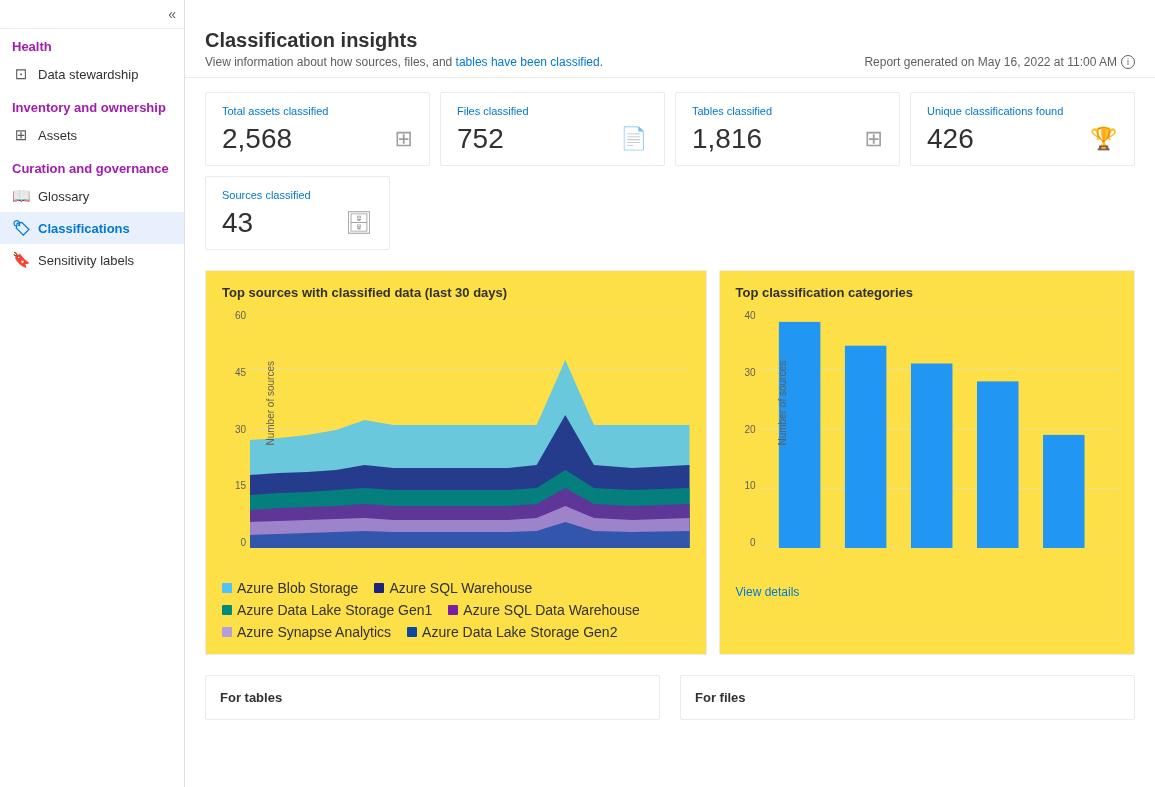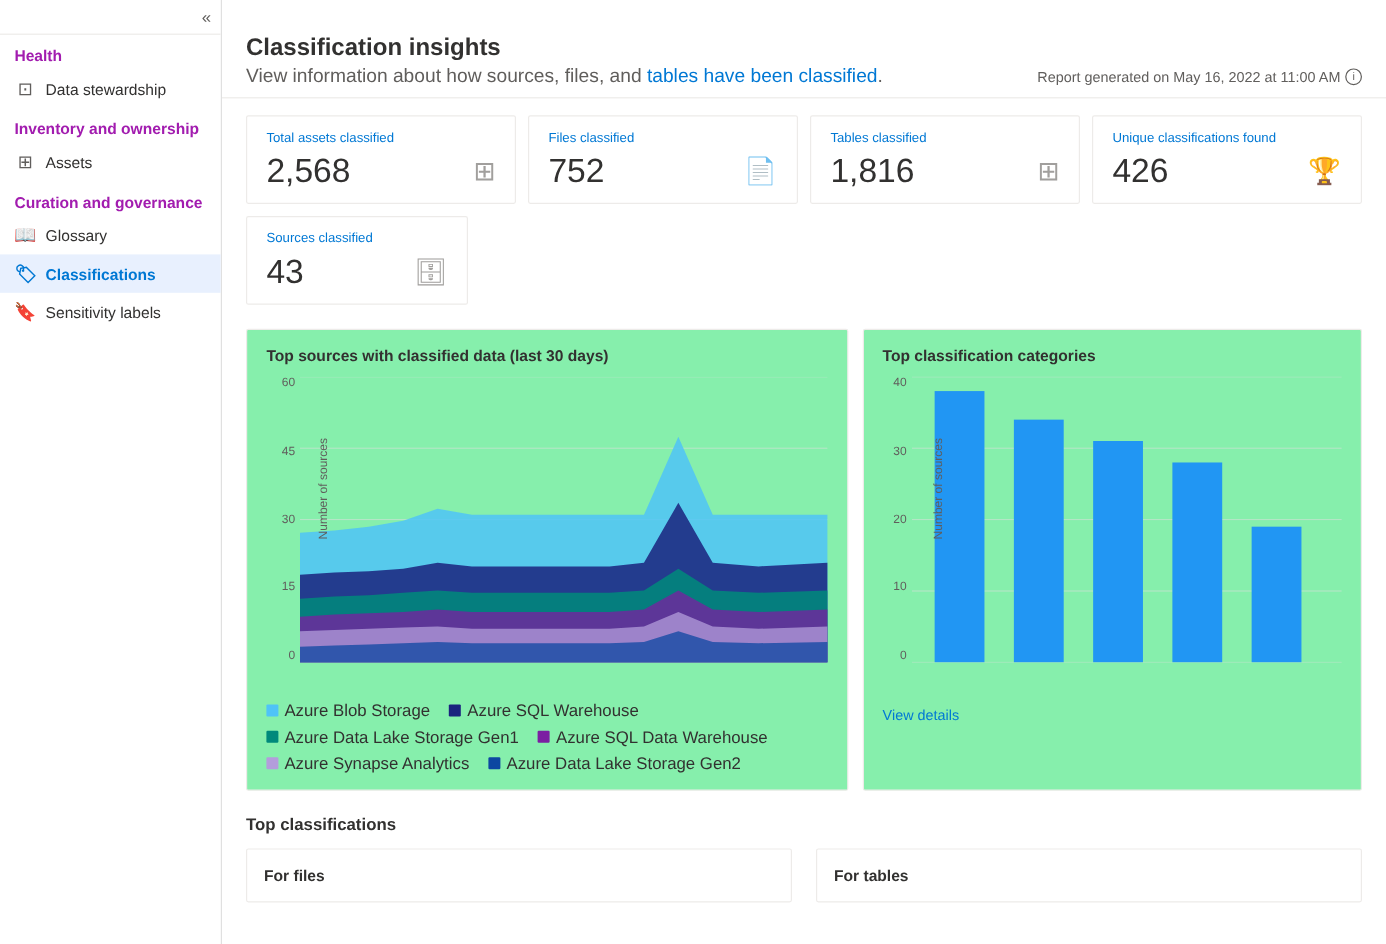--- a/index.html
+++ b/index.html
@@ -71,21 +71,21 @@
       font-weight: 600;
       color: #323130;
     }
     .main-header-sub {
       display: flex;
       justify-content: space-between;
       align-items: center;
       margin-top: 3px;
     }
     .main-header-desc {
-      font-size: 16px;
+      font-size: 12px;
       color: #605e5c;
     }
     .main-header-desc a { color: #0078d4; text-decoration: none; }
     .report-info {
       font-size: 12px;
       color: #605e5c;
       display: flex;
       align-items: center;
       gap: 4px;
     }
@@ -138,21 +138,21 @@
     }
     .stat-card.narrow { max-width: 185px; }
 
     
     .charts-row {
       display: flex;
       gap: 12px;
       padding: 10px 20px;
     }
     .chart-card {
-      background: #86efac;
+      background: #fde047;
       border: 1px solid #edebe9;
       border-radius: 2px;
       padding: 14px 16px;
     }
     .chart-card.left { flex: 1.1; }
     .chart-card.right { flex: 0.9; }
     .chart-title {
       font-size: 13px;
       font-weight: 600;
       color: #323130;
@@ -428,23 +428,22 @@
             <text x="252" y="255" font-size="9" fill="#605e5c" text-anchor="middle">Miscellaneous</text>
             <text x="322" y="255" font-size="9" fill="#605e5c" text-anchor="middle">Custom</text>
           </svg>
         </div>
       </div>
       <a class="view-details">View details</a>
     </div>
   </div>
 
   <div class="bottom-section">
-    <div class="section-title">Top classifications</div>
     <div class="bottom-cols">
       <div class="bottom-col">
+        <div class="bottom-col-title">For tables</div>
+      </div>
+      <div class="bottom-col">
         <div class="bottom-col-title">For files</div>
       </div>
-      <div class="bottom-col">
-        <div class="bottom-col-title">For tables</div>
-      </div>
     </div>
   </div>
 </div>
 
 </body></html>

